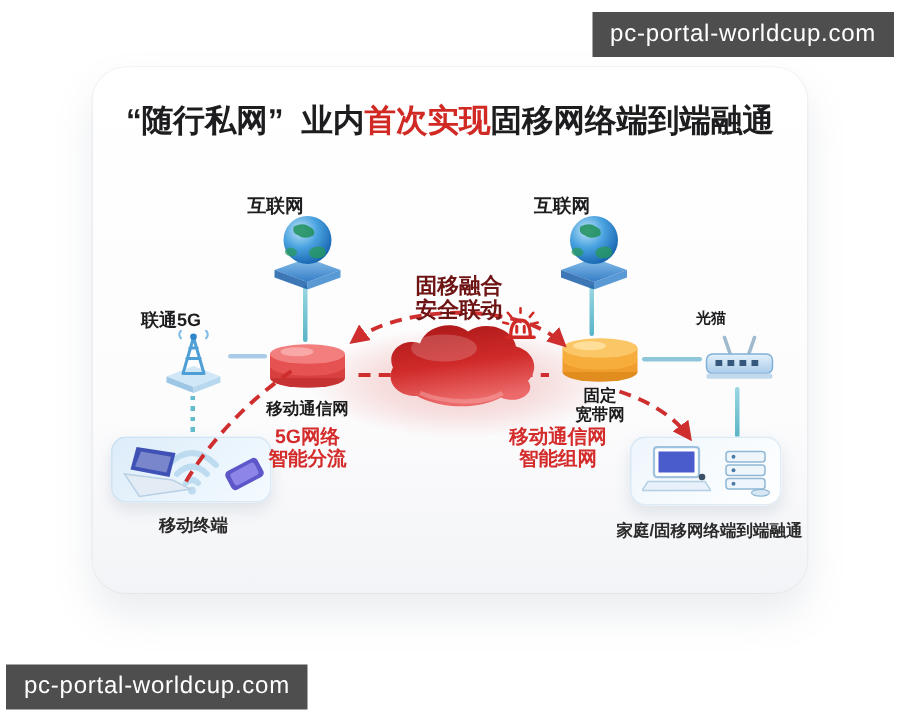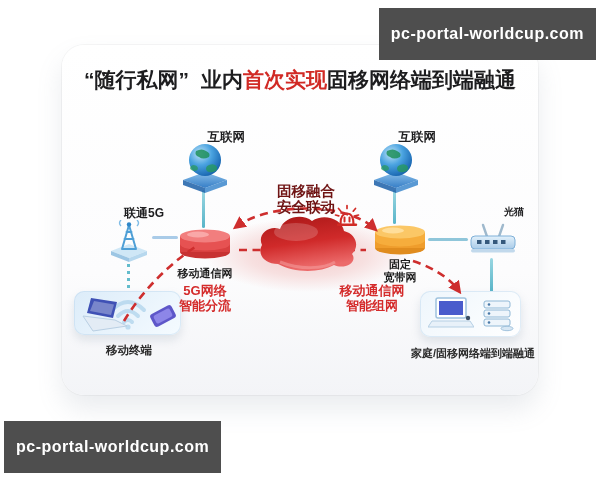--- a/index.html
+++ b/index.html
@@ -5,23 +5,23 @@
   html,body { margin:0; padding:0; }
   body {
     width:600px; height:480px; position:relative; overflow:hidden;
     background:#ffffff;
     font-family:"Liberation Sans", sans-serif;
   }
   .stage { position:absolute; inset:0; }
 
   
   .wm {
-    position:absolute; height:30px; line-height:30px; padding:11px 12px;
+    position:absolute; height:30px; line-height:30px; padding:0 12px;
     background:#4e4e4e; color:#ffffff; font-size:16px; letter-spacing:0.5px;
-    z-index:20; white-space:nowrap;font-weight:bold;
+    z-index:20; white-space:nowrap;
   }
   .wm-top { top:8px; right:4px; }
   .wm-bottom { bottom:7px; left:4px; }
 
   
   .card {
     position:absolute; left:62px; top:45px; width:476px; height:350px;
     border-radius:22px;
     background:linear-gradient(180deg,#ffffff 0%,#fcfcfd 65%,#f3f4f7 100%);
     box-shadow:0 0 0 1px rgba(0,0,0,0.035), 0 14px 26px rgba(125,135,155,0.16);
@@ -29,21 +29,21 @@
   }
 
   .title {
     position:absolute; left:62px; width:476px; top:66px; text-align:center;
     font-size:21px; font-weight:700; color:#1d1d1f; white-space:nowrap; z-index:5;
   }
   .title .quoted { margin-right:12px; }
   .title .red { color:#d12a25;font-family:Liberation Serif, serif; }
 
   
-  .lbl { position:absolute; text-align:right; color:#1d1d1f; font-weight:700; font-size:12.5px; z-index:6; }
+  .lbl { position:absolute; text-align:left; color:#1d1d1f; font-weight:700; font-size:12.5px; z-index:6; }
   .cyl-label { position:absolute; text-align:center; color:#1c1c1c; font-weight:600; font-size:11px; line-height:13px; z-index:6; }
   .note-red { position:absolute; text-align:center; color:#d42b2b; font-weight:700; font-size:13px; line-height:15px; z-index:6; }
   .cloud-caption { position:absolute; left:246px; top:183px; width:120px; text-align:center;
     font-size:14.5px; font-weight:800; color:#6f1414; line-height:16px; z-index:6; }
   .panel-label { position:absolute; text-align:center; color:#2b2b2b; font-weight:600; font-size:11px; z-index:6; }
 
   
   .vline { position:absolute; width:3px; border-radius:2px;
     background:linear-gradient(180deg,#9ad7e2,#58b4c8); z-index:3; }
   .hline { position:absolute; height:2.5px; border-radius:2px; background:#8fc6da; z-index:3; }

